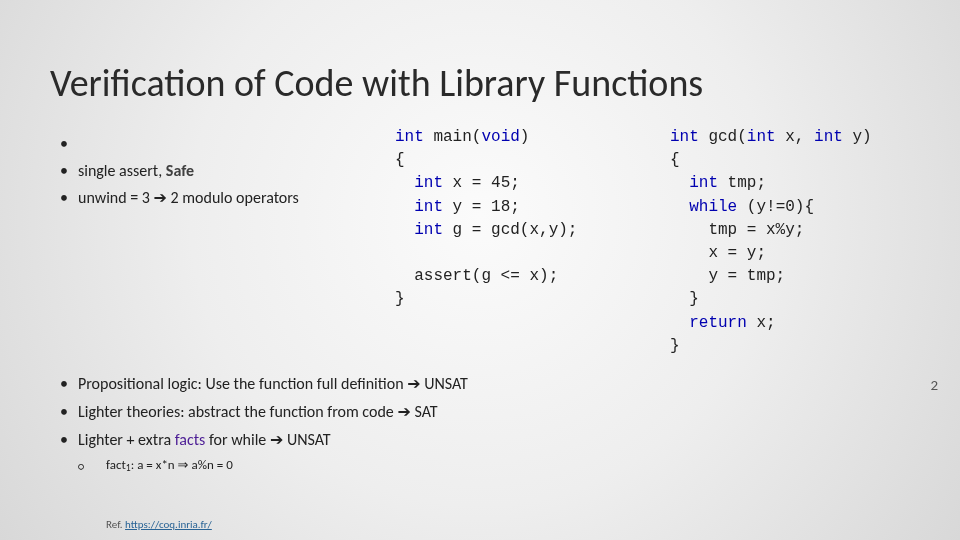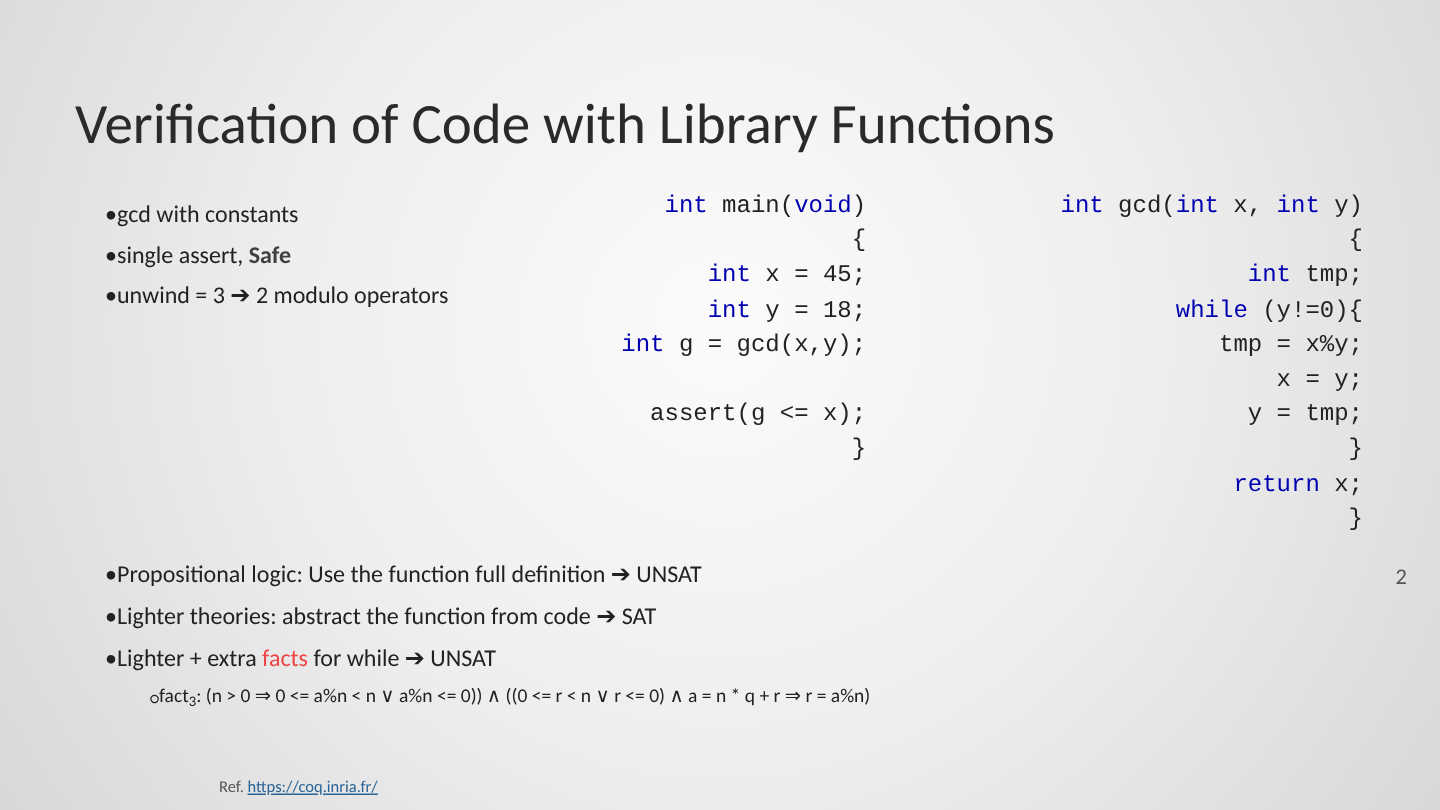--- a/index.html
+++ b/index.html
@@ -11,21 +11,20 @@
     font-family: "Segoe UI", "Calibri", Arial, sans-serif;
     color: #222;
     overflow: hidden;
     position: relative;
   }
   .slide {
     position: relative;
     width: 960px;
     height: 408px;
     box-sizing: border-box;
-    text-align: right;
   }
   .title {
     position: absolute;
     left: 50px;
     top: 60px;
     font-size: 38px;
     font-weight: 400;
     color: #2a2a2a;
   }
   .bullets-top {
@@ -40,37 +39,37 @@
     display: flex;
     align-items: flex-start;
   }
   .dot { width: 18px; flex: 0 0 18px; }
   .dot::before { content: "•"; }
   .circ { width: 28px; flex: 0 0 28px; }
   .circ::before { content: "○"; font-size: 11px; position: relative; top: 1px; }
   .safe { color: #404040; font-weight: 600; }
   .safe-comma { color:#222; font-weight:400; }
   .arrow { font-family: Arial, sans-serif; }
-  .facts-word { color: #ef4444; }
+  .facts-word { color: #4c1d95; }
   .code {
     font-family: "Courier New", Courier, monospace;
     font-size: 16px;
     white-space: pre;
     color: #222;
     line-height: 1.45;
   }
   .kw { color: #0000b0; }
   .code-left {
     position: absolute;
     left: 395px;
     top: 126px;
   }
   .code-right {
     position: absolute;
-    left: 707px;
+    left: 670px;
     top: 126px;
   }
   .bullets-bottom {
     position: absolute;
     left: 60px;
     top: 370px;
     font-size: 16px;
     line-height: 1.75;
   }
   .facts {
@@ -79,21 +78,20 @@
     top: 455px;
     font-size: 13px;
     line-height: 1.55;
   }
   .ref {
     position: absolute;
     left: 106px;
     top: 518px;
     font-size: 11px;
     color: #555;
-    margin-left: 40px;
   }
   .ref a { color: #2a6496; text-decoration: underline; }
   .pagenum {
     position: absolute;
     right: 22px;
     bottom: 14px;
     font-size: 15px;
     color: #555;
   }
   sub { font-size: 0.75em; vertical-align: -0.25em; }
@@ -101,21 +99,20 @@
 </head>
 <body>
 
 <div class="slide">
 
   <div class="title">Verification of Code with Library Functions</div>
 
   <div class="bullets-top">
     <div class="row">
       <span class="dot"></span>
-      <span>gcd with constants</span>
     </div>
     <div class="row">
       <span class="dot"></span>
       <span>
         <span>single assert</span><span class="safe-comma">, </span><span class="safe">Safe</span>
       </span>
     </div>
     <div class="row">
       <span class="dot"></span>
       <span>
@@ -162,21 +159,21 @@
       <span>
         <span>Lighter + extra </span><span class="facts-word">facts</span><span> for while </span><span class="arrow">➔</span><span> UNSAT</span>
       </span>
     </div>
   </div>
 
   <div class="facts">
     <div class="row">
       <span class="circ"></span>
       <span>
-        <span>fact</span><sub>3</sub><span>: (n &gt; 0 ⇒ 0 &lt;= a%n &lt; n ∨ a%n &lt;= 0)) ∧ ((0 &lt;= r &lt; n ∨ r &lt;= 0)  ∧ a = n * q + r ⇒ r = a%n)</span>
+        <span>fact</span><sub>1</sub><span>: a = x*n ⇒ a%n = 0</span>
       </span>
     </div>
   </div>
 
   <div class="ref">
     <span>Ref. </span><a href="#">https://coq.inria.fr/</a>
   </div>
 
   <div class="pagenum">2</div>
 

